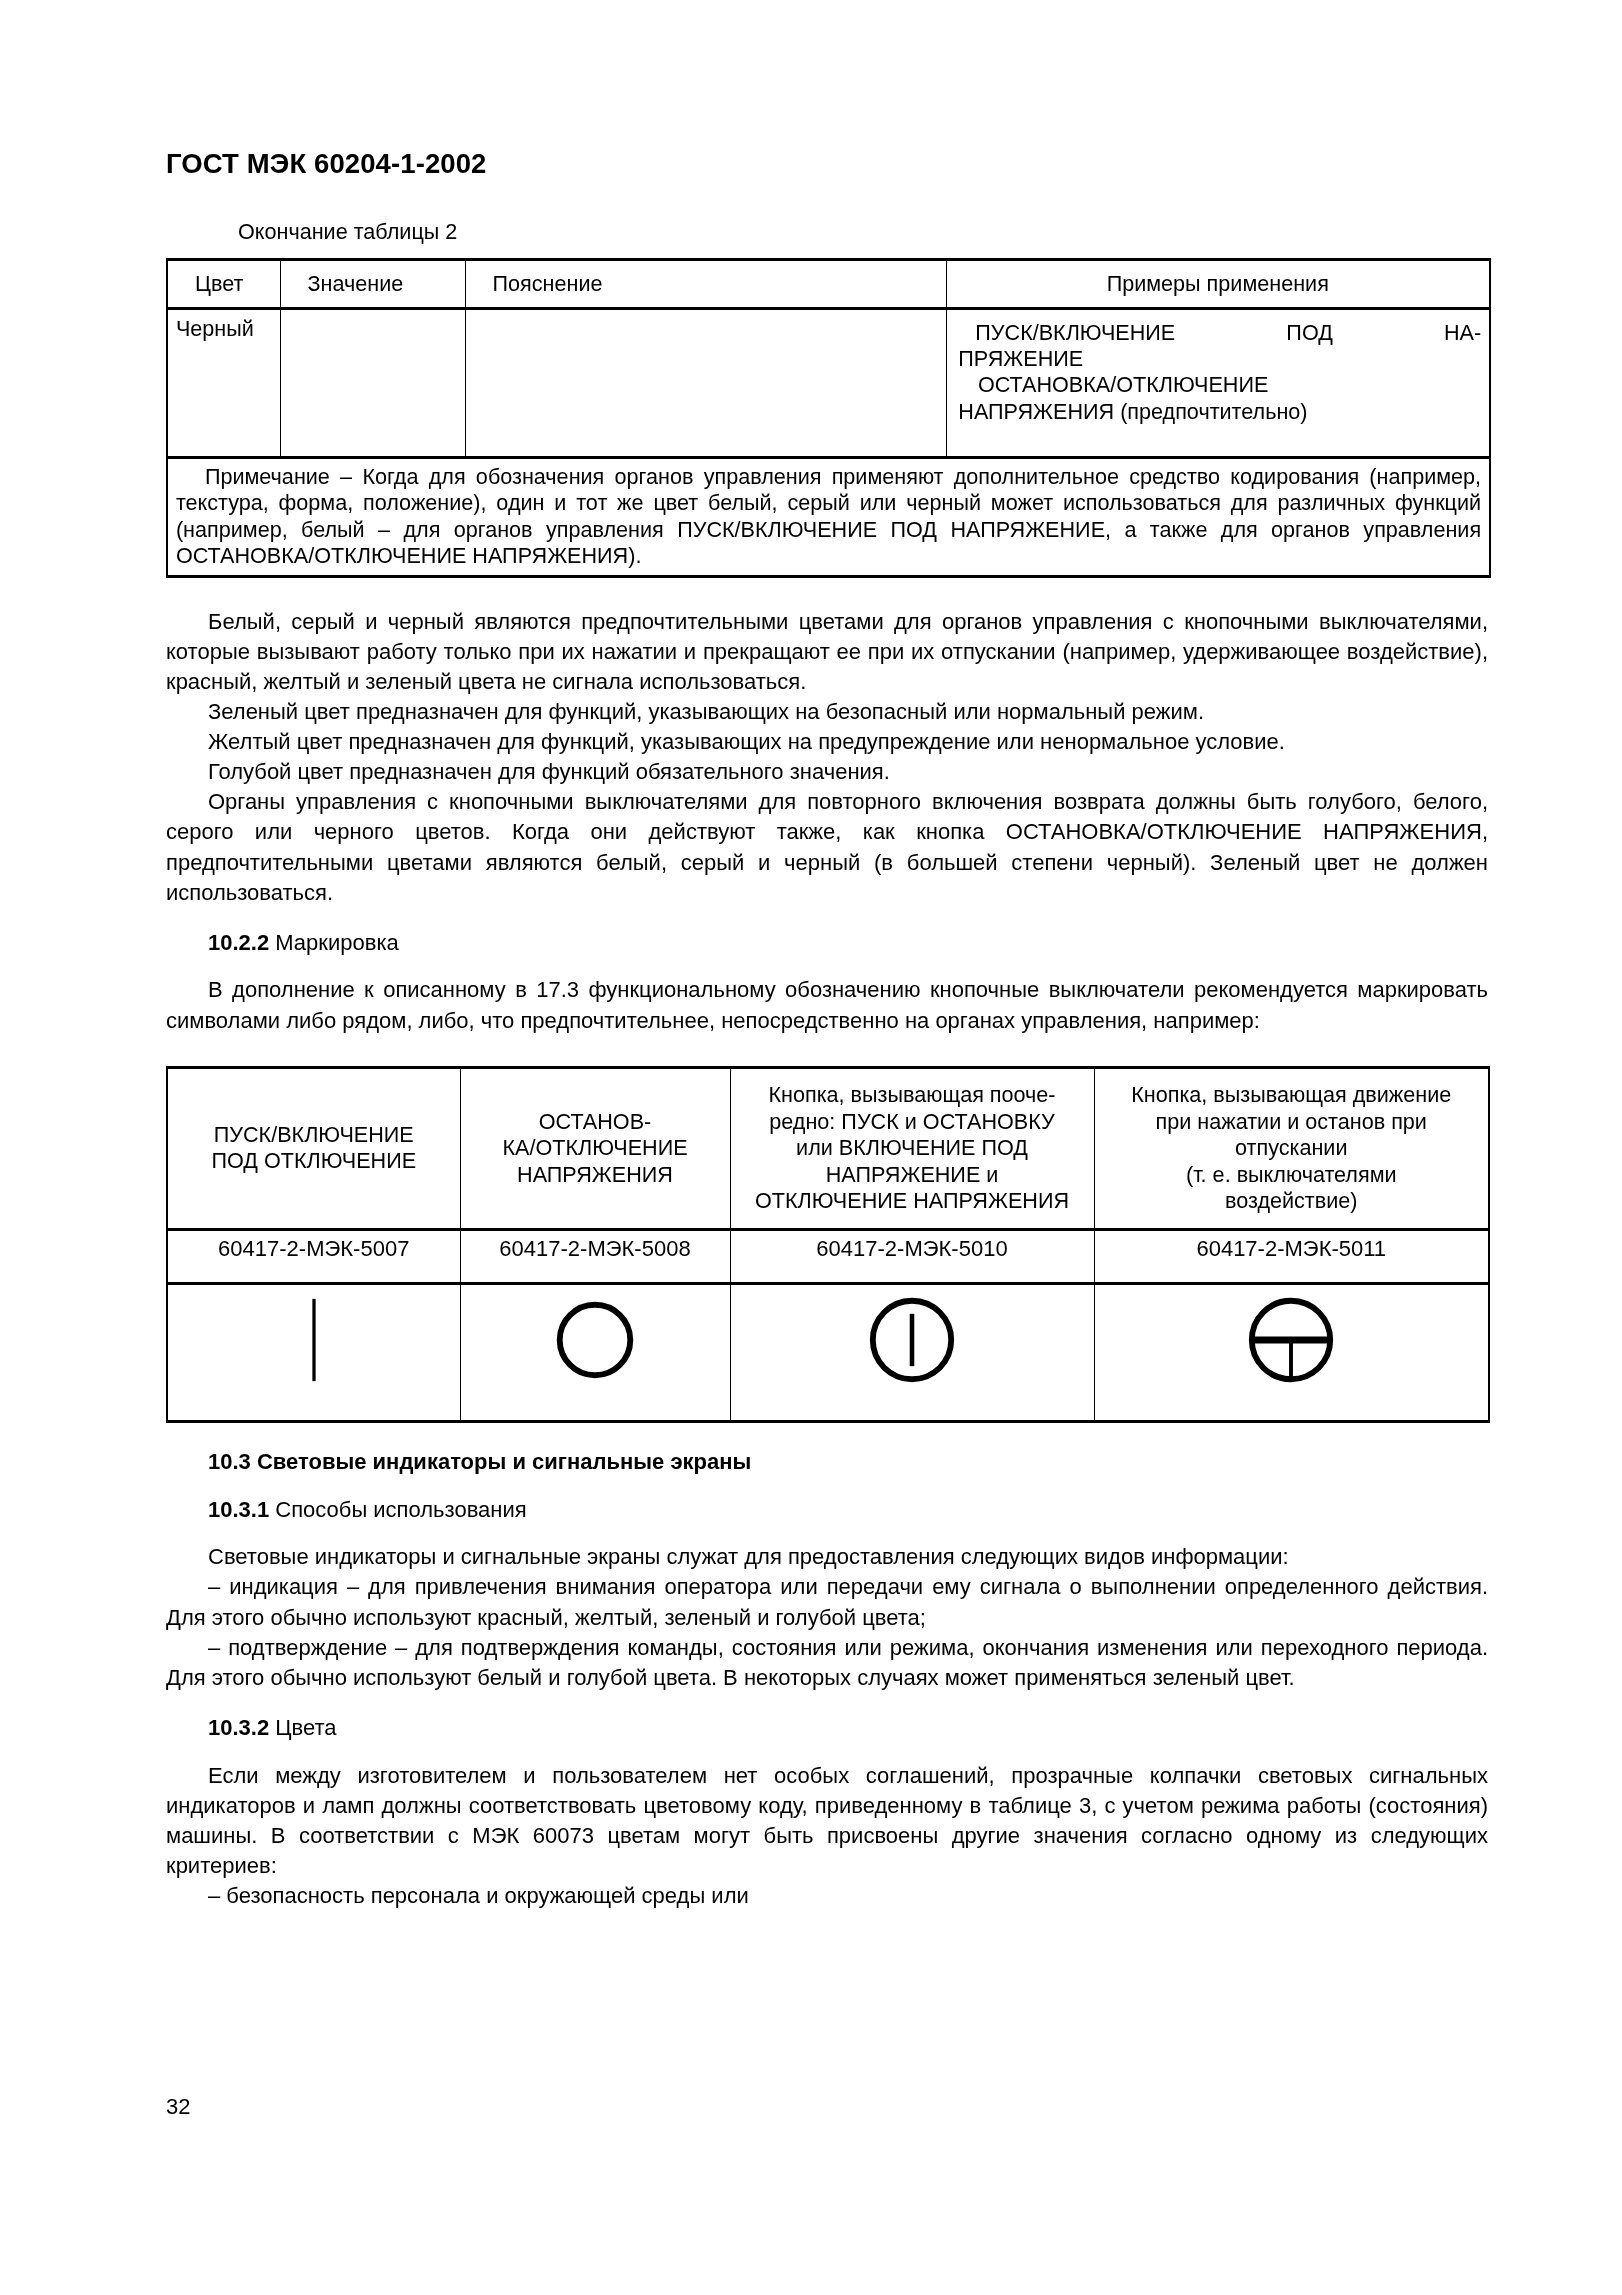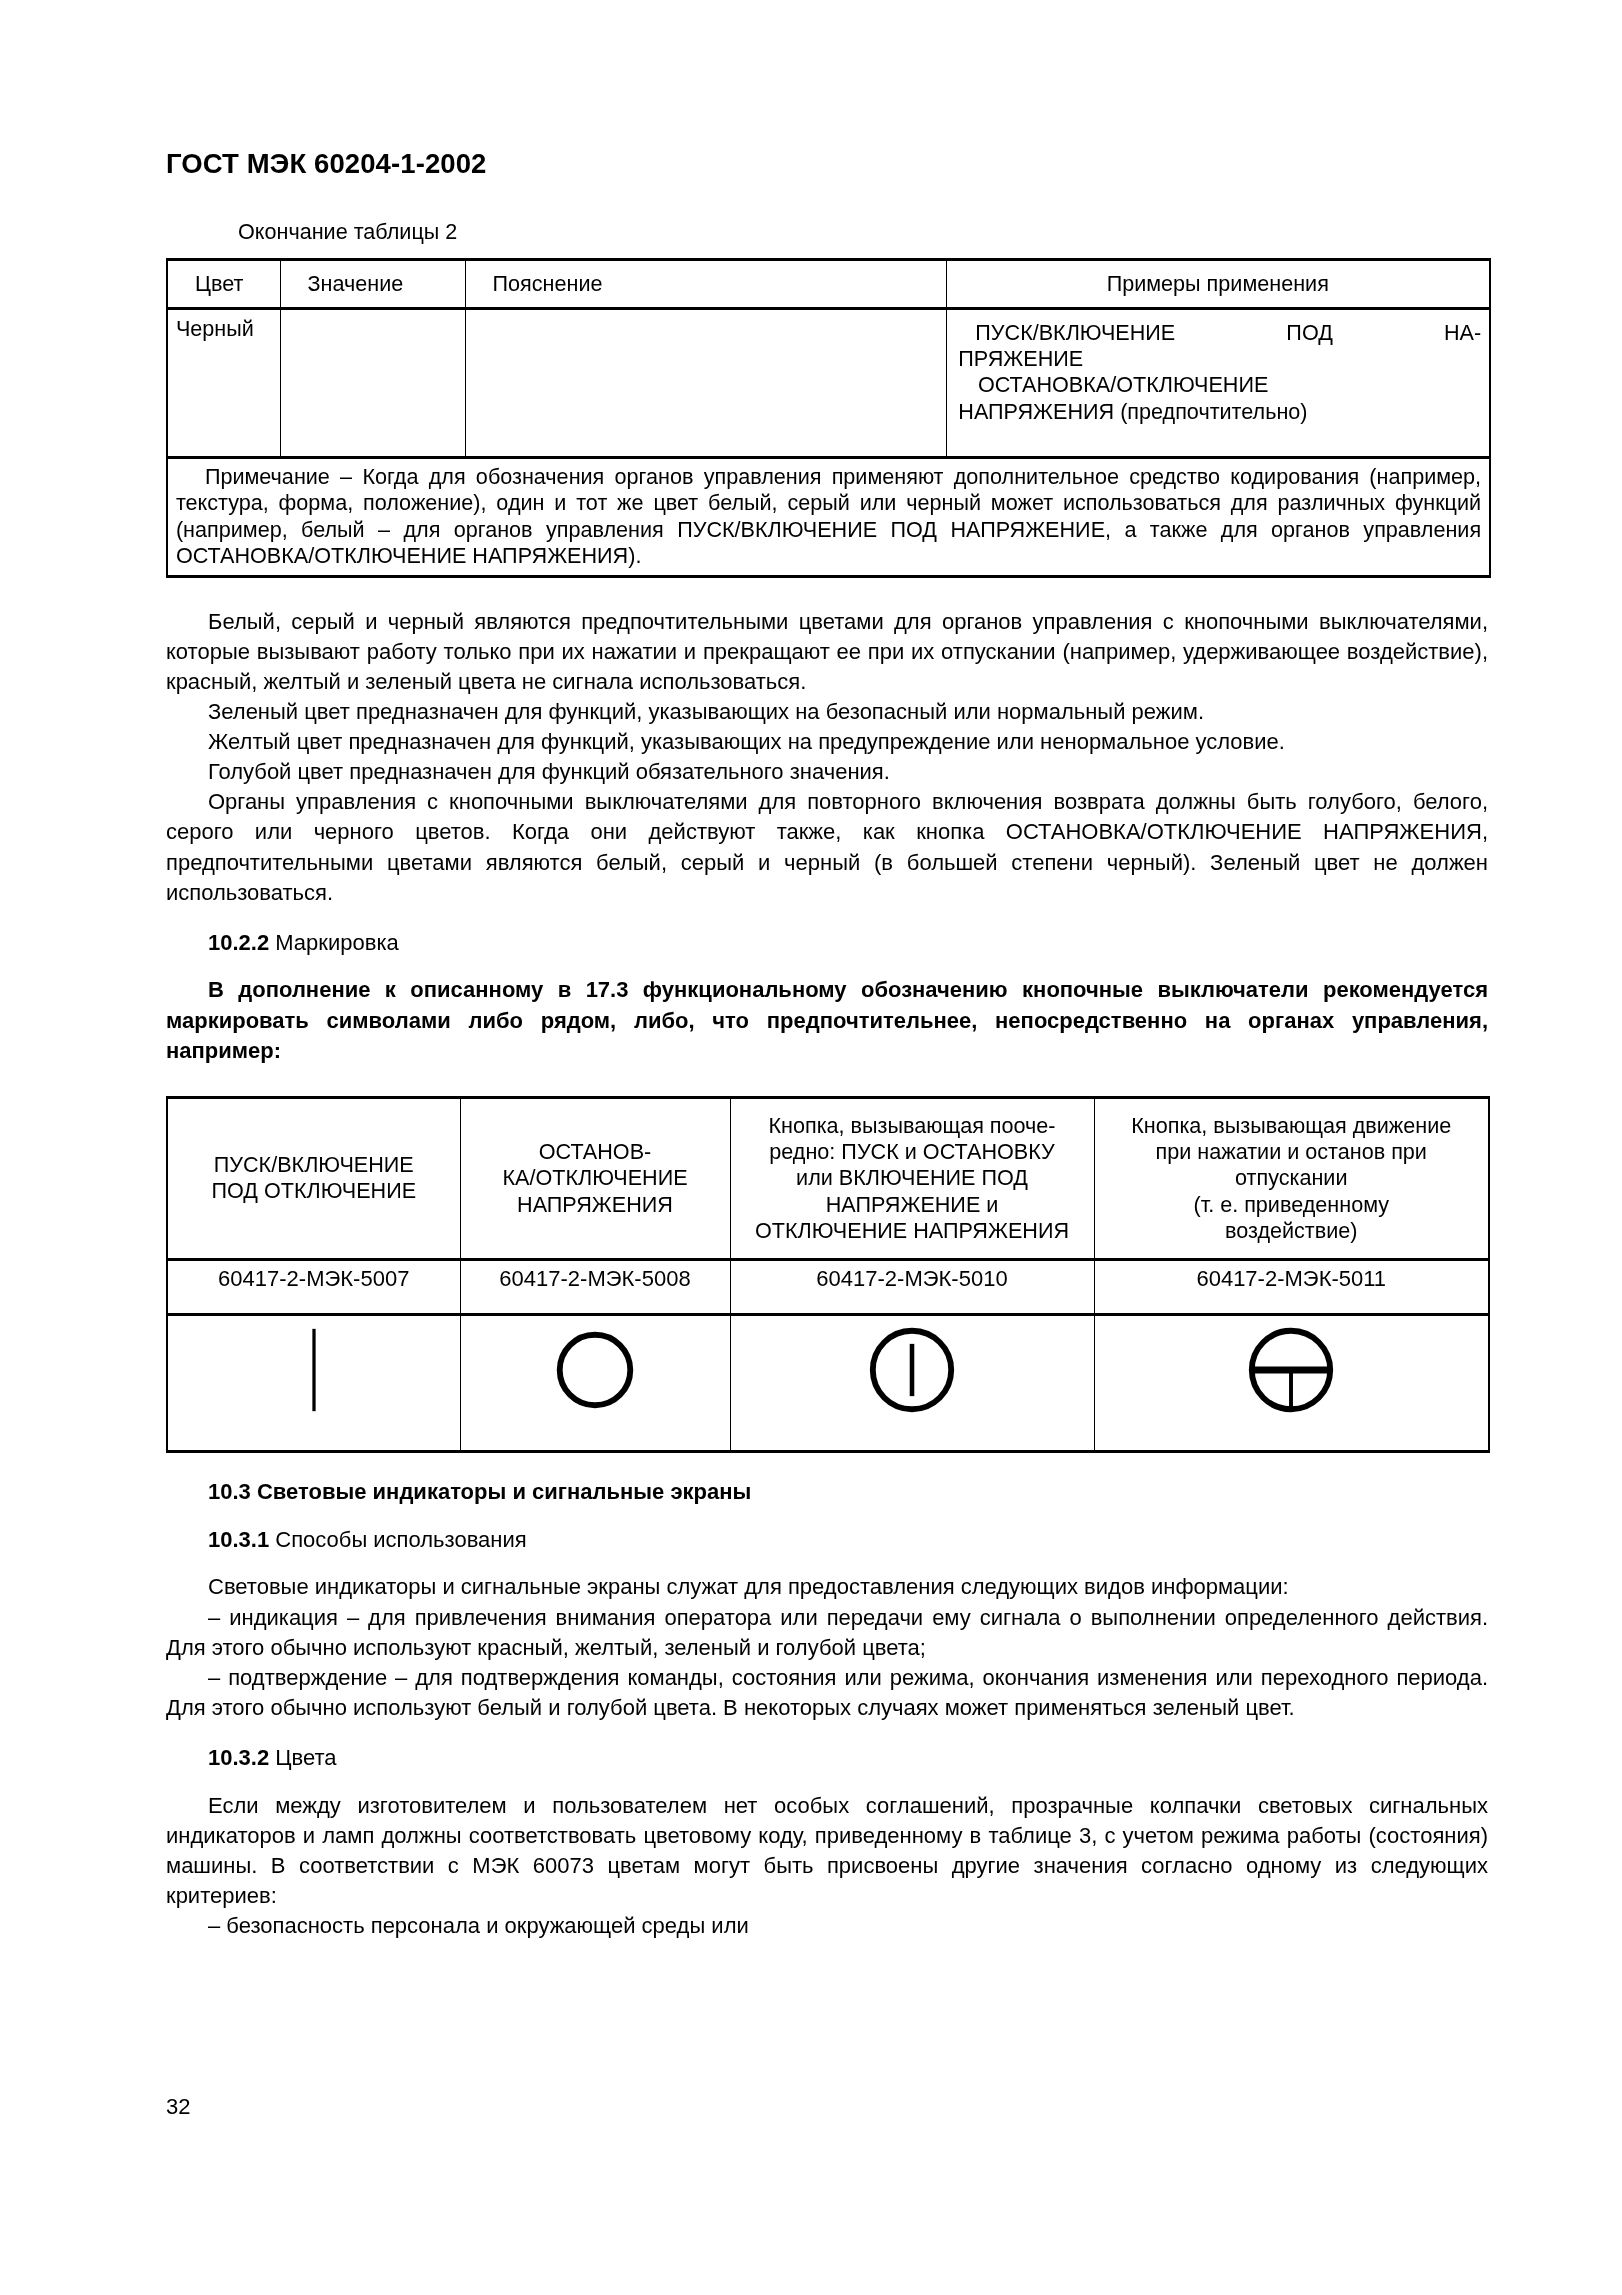--- a/index.html
+++ b/index.html
@@ -198,21 +198,21 @@
     <p class="body">Зеленый цвет предназначен для функций, указывающих на безопасный или нормальный режим.</p>
 
     <p class="body">Желтый цвет предназначен для функций, указывающих на предупреждение или ненормальное условие.</p>
 
     <p class="body">Голубой цвет предназначен для функций обязательного значения.</p>
 
     <p class="body">Органы управления с кнопочными выключателями для повторного включения возврата должны быть голубого, белого, серого или черного цветов. Когда они действуют также, как кнопка ОСТАНОВКА/ОТКЛЮЧЕНИЕ НАПРЯЖЕНИЯ, предпочтительными цветами являются белый, серый и черный (в большей степени черный). Зеленый цвет не должен использоваться.</p>
 
     <h3 class="sub"><b>10.2.2</b><span> Маркировка</span></h3>
 
-    <p class="body" style="margin-top:19.6px;font-weight:bold;">В дополнение к описанному в 17.3 функциональному обозначению кнопочные выключатели рекомендуется маркировать символами либо рядом, либо, что предпочтительнее, непосредственно на органах управления, например:</p>
+    <p class="body" style="margin-top:19.6px;">В дополнение к описанному в 17.3 функциональному обозначению кнопочные выключатели рекомендуется маркировать символами либо рядом, либо, что предпочтительнее, непосредственно на органах управления, например:</p>
 
     <table class="gost t2">
       <colgroup>
         <col class="s1">
           <col class="s2">
           <col class="s3">
           <col class="s4">
       </colgroup>
       <tbody>
         <tr class="desc-row">
@@ -229,21 +229,21 @@
             <span style="display:block">Кнопка, вызывающая пооче-</span>
             <span style="display:block">редно: ПУСК и ОСТАНОВКУ</span>
             <span style="display:block">или ВКЛЮЧЕНИЕ ПОД</span>
             <span style="display:block">НАПРЯЖЕНИЕ и</span>
             <span style="display:block">ОТКЛЮЧЕНИЕ НАПРЯЖЕНИЯ</span>
           </td>
           <td class="outer-top outer-r thick-b">
             <span style="display:block">Кнопка, вызывающая движение</span>
             <span style="display:block">при нажатии и останов при</span>
             <span style="display:block">отпускании</span>
-            <span style="display:block">(т. е. приведенному</span>
+            <span style="display:block">(т. е. выключателями</span>
             <span style="display:block">воздействие)</span>
           </td>
         </tr>
         <tr class="code-row">
           <td class="outer-l thick-b">60417-2-МЭК-5007</td>
           <td class="thick-b">60417-2-МЭК-5008</td>
           <td class="thick-b">60417-2-МЭК-5010</td>
           <td class="outer-r thick-b">60417-2-МЭК-5011</td>
         </tr>
         <tr class="sym-row">

